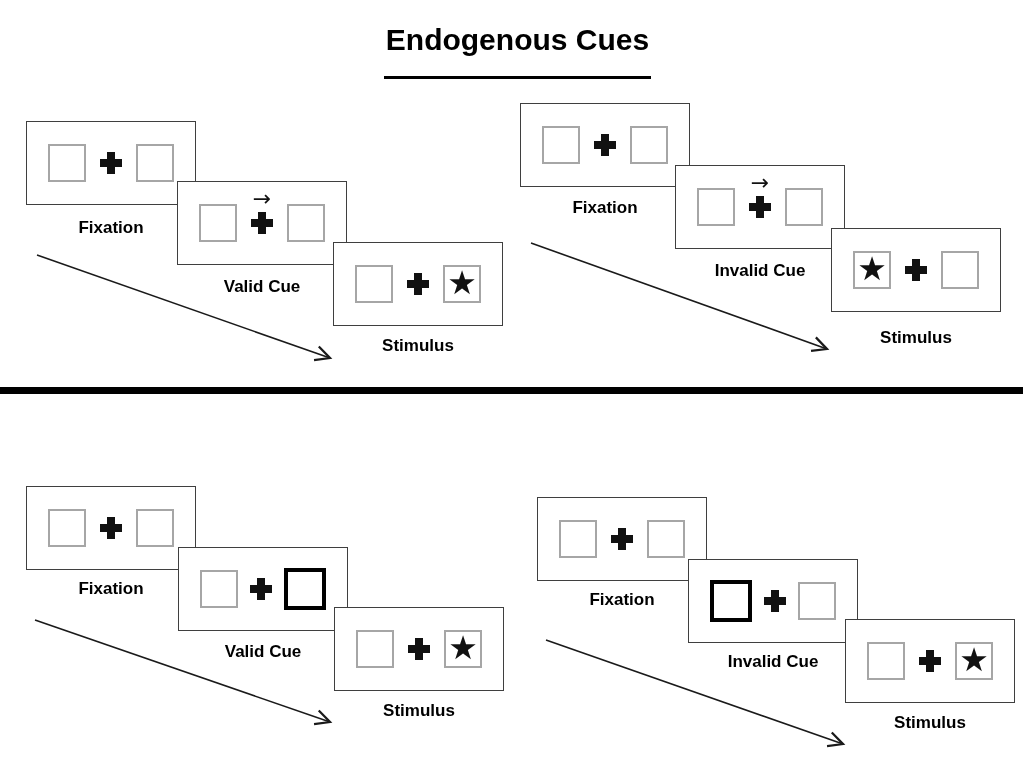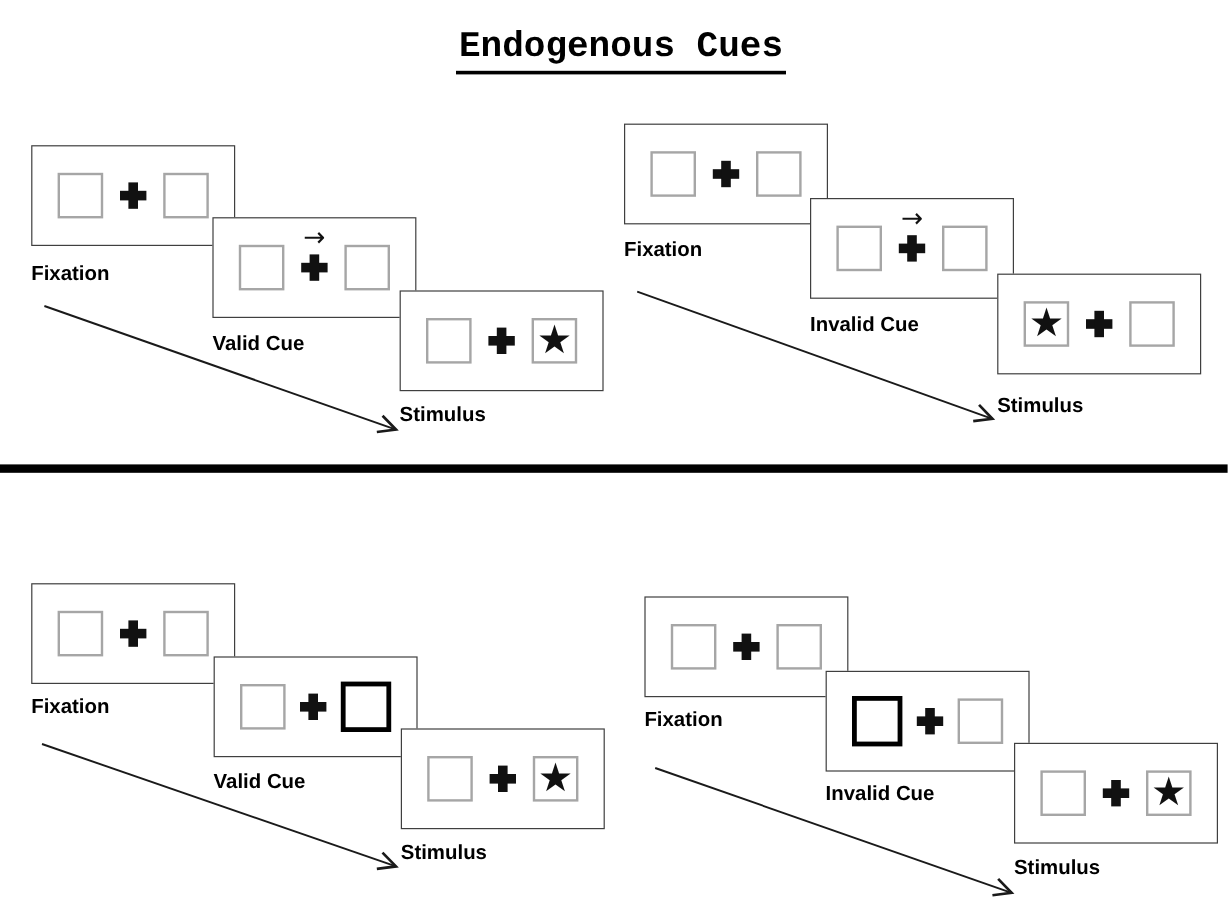--- a/index.html
+++ b/index.html
@@ -5,21 +5,21 @@
   html,body{margin:0;padding:0;}
   body{
     width:1023px;height:767px;background:#ffffff;overflow:hidden;position:relative;
     font-family:"Liberation Sans",sans-serif;color:#000;
   }
   .canvas{position:absolute;left:0;top:0;width:1023px;height:767px;}
 
   .title{position:absolute;left:0;width:1023px;text-align:center;}
   .title-text{
     display:inline-block;font-size:30px;font-weight:bold;line-height:32px;
-    border-bottom:3px solid #000;padding:0 2px 3px 2px;margin-left:12px;font-family:Liberation Mono, monospace;
+    border-bottom:3px solid #000;padding:0 2px 20px 2px;margin-left:12px;
   }
 
   .divider{position:absolute;left:0;top:387px;width:1023px;height:7px;background:#000;}
 
   .panel{
     position:absolute;width:170px;height:84px;background:#fff;
     border:1px solid #3f3f3f;box-sizing:border-box;
     display:flex;align-items:center;justify-content:space-between;
     padding:0 21px;
   }
@@ -34,21 +34,21 @@
   .plus::after{content:"";position:absolute;left:7px;top:0;width:8px;height:22px;background:#111;}
   .cue-arrow{
     position:absolute;top:6px;left:50%;transform:translateX(-50%);
     font-family:"DejaVu Sans",sans-serif;font-size:22px;line-height:1;color:#111;
   }
   .star{
     font-family:"DejaVu Sans",sans-serif;font-size:33px;line-height:1;
     color:#111;margin-top:-3px;
   }
   .plabel{
-    position:absolute;width:170px;
+    position:absolute;width:170px;text-align:center;
     font-size:17px;font-weight:bold;line-height:18px;white-space:nowrap;
   }
   .arrows{position:absolute;left:0;top:0;pointer-events:none;}
 </style>
 </head>
 <body>
 
 <div class="canvas">
 
   <div class="title" style="top:24px">

